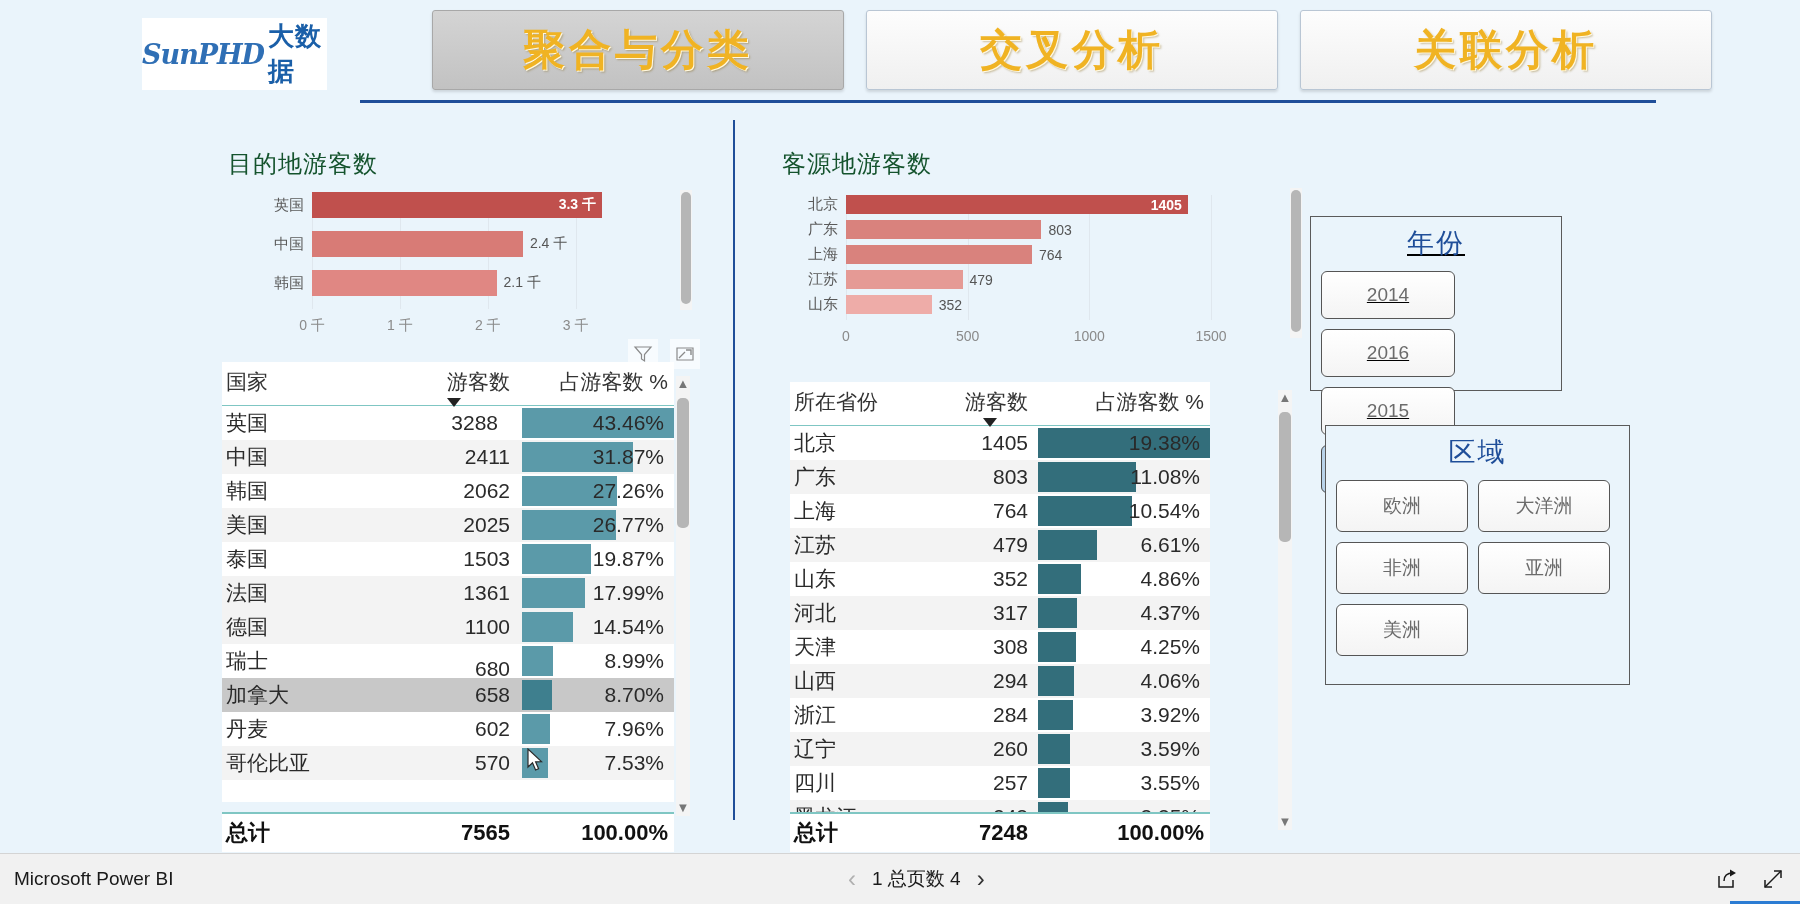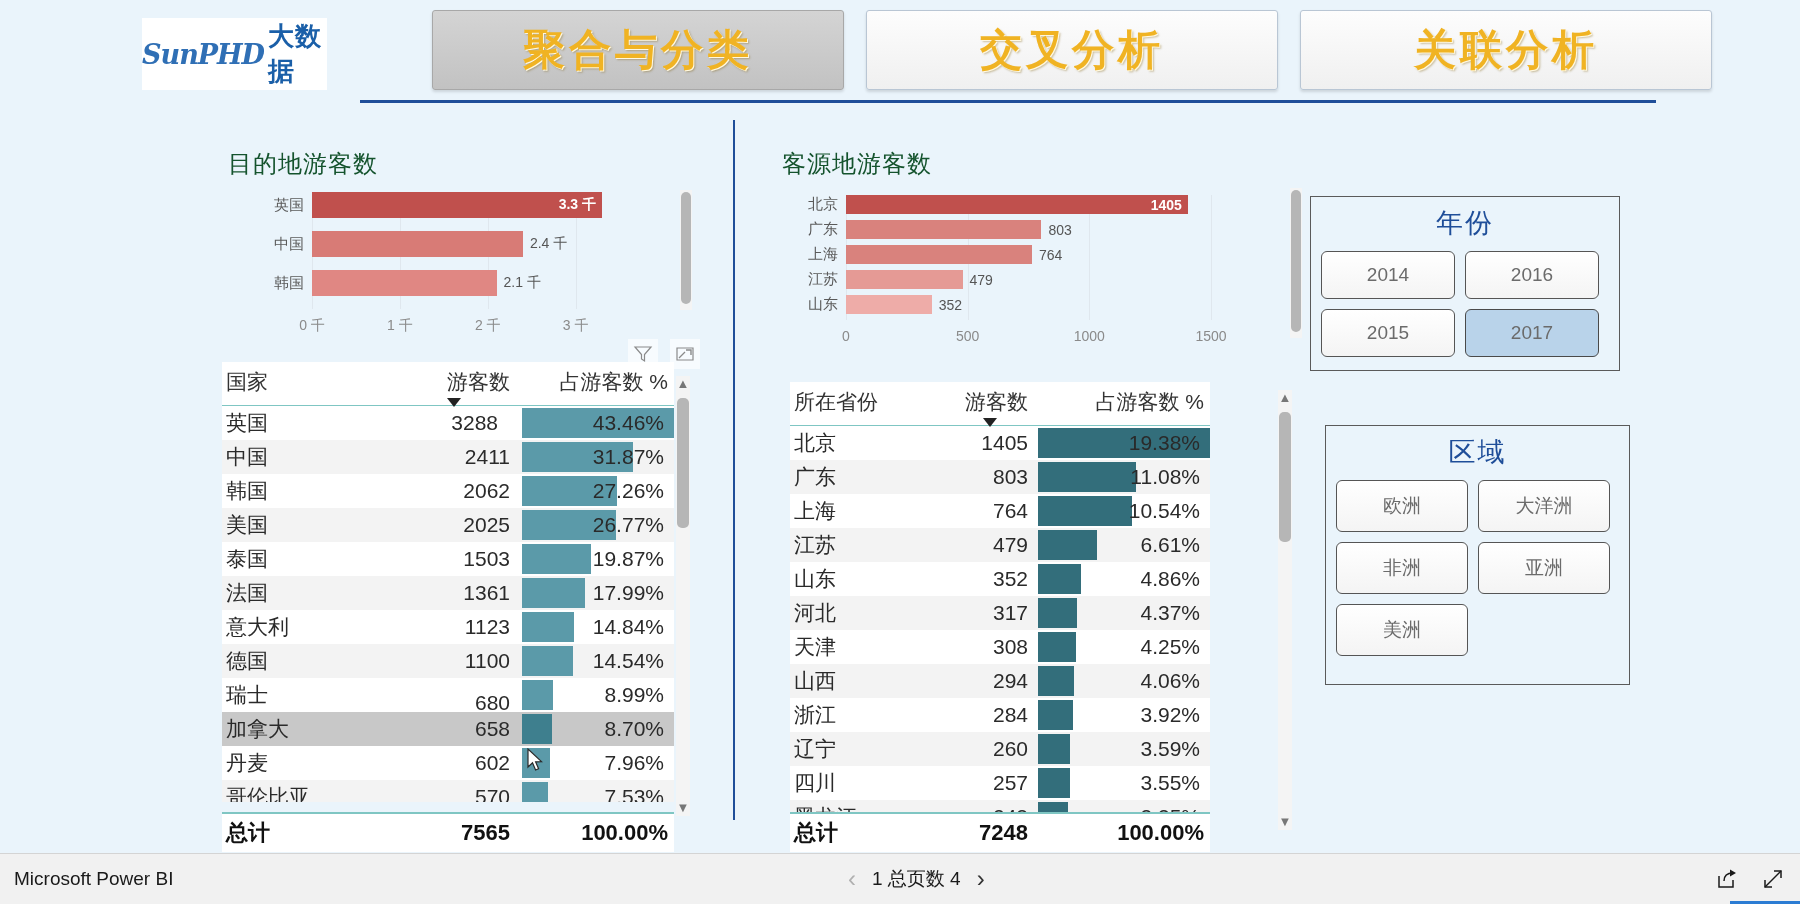--- a/index.html
+++ b/index.html
@@ -394,28 +394,20 @@
         </div>
       </div>
       <div class="pt-row alt">
         <div class="pt-c-name" style="width:140px;">法国</div>
         <div class="pt-c-num" style="width:160px;padding-right:12px;">1361</div>
         <div class="pt-c-pct" style="width:152px;">
           <div class="pct-bar" style="width:62.91946617579383px;"></div>
           <span class="pct-text">17.99%</span>
         </div>
       </div>
-      <div class="pt-row">
-        <div class="pt-c-name" style="width:140px;">意大利</div>
-        <div class="pt-c-num" style="width:160px;padding-right:12px;">1123</div>
-        <div class="pt-c-pct" style="width:152px;">
-          <div class="pct-bar" style="width:51.90243902439024px;"></div>
-          <span class="pct-text">14.84%</span>
-        </div>
-      </div>
       <div class="pt-row alt">
         <div class="pt-c-name" style="width:140px;">德国</div>
         <div class="pt-c-num" style="width:160px;padding-right:12px;">1100</div>
         <div class="pt-c-pct" style="width:152px;">
           <div class="pct-bar" style="width:50.853198343304186px;"></div>
           <span class="pct-text">14.54%</span>
         </div>
       </div>
       <div class="pt-row">
         <div class="pt-c-name" style="width:140px;">瑞士</div>
@@ -626,21 +618,21 @@
       <div style="width:120px;text-align:right;padding-right:10px;">7248</div>
       <div style="width:172px;text-align:right;padding-right:6px;">100.00%</div>
     </div>
 
   <div class="sbar" style="left:1278px; top:390px; width:14px; height:440px;">
     <div class="sb-arrow" style="top:0;">▲</div>
     <div class="thumb" style="top:22px; height:130px;"></div>
     <div class="sb-arrow" style="bottom:0;">▼</div>
   </div>
 
-  <div class="slicer" style="left:1310px; top:196px; width:310px; height:175px;">
+  <div class="slicer" style="left:1310px; top:216px; width:252px; height:175px;text-decoration:underline;">
     <div class="slicer-title">年份</div>
     <div class="slicer-grid" id="year-items" style="gap:10px 10px;">
         <div class="slicer-item" style="width:134px;height:48px;">
           <span>2014</span>
         </div>
         <div class="slicer-item" style="width:134px;height:48px;">
           <span>2016</span>
         </div>
         <div class="slicer-item" style="width:134px;height:48px;">
           <span>2015</span>

